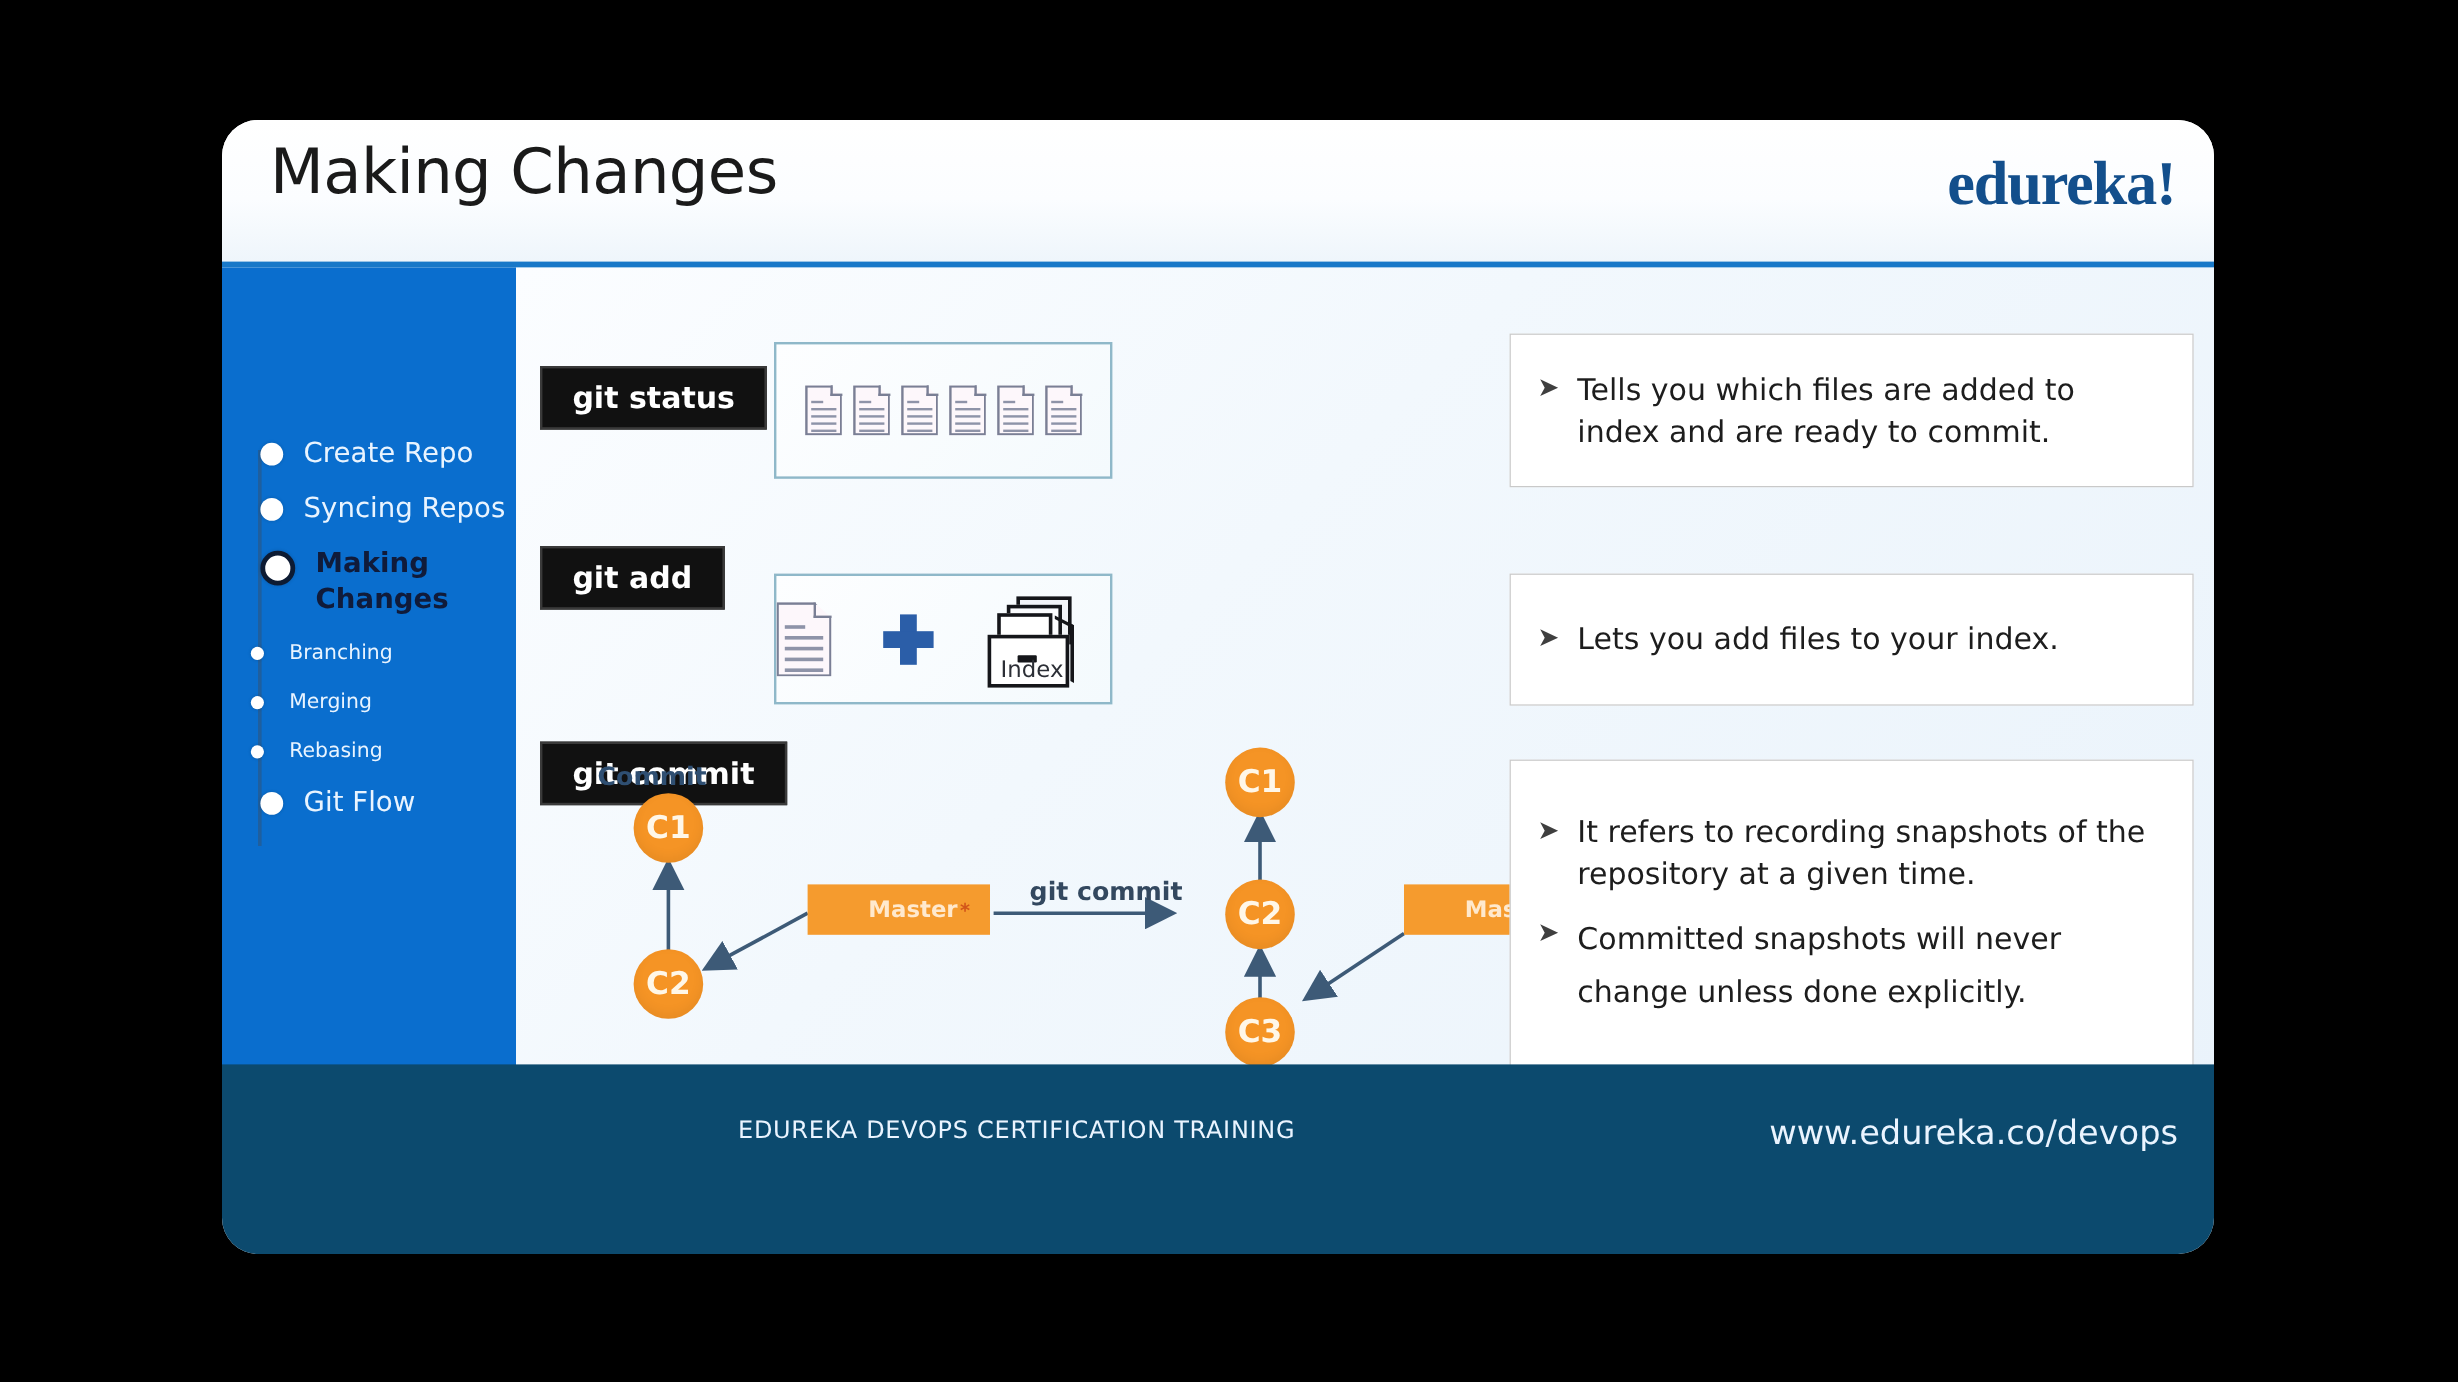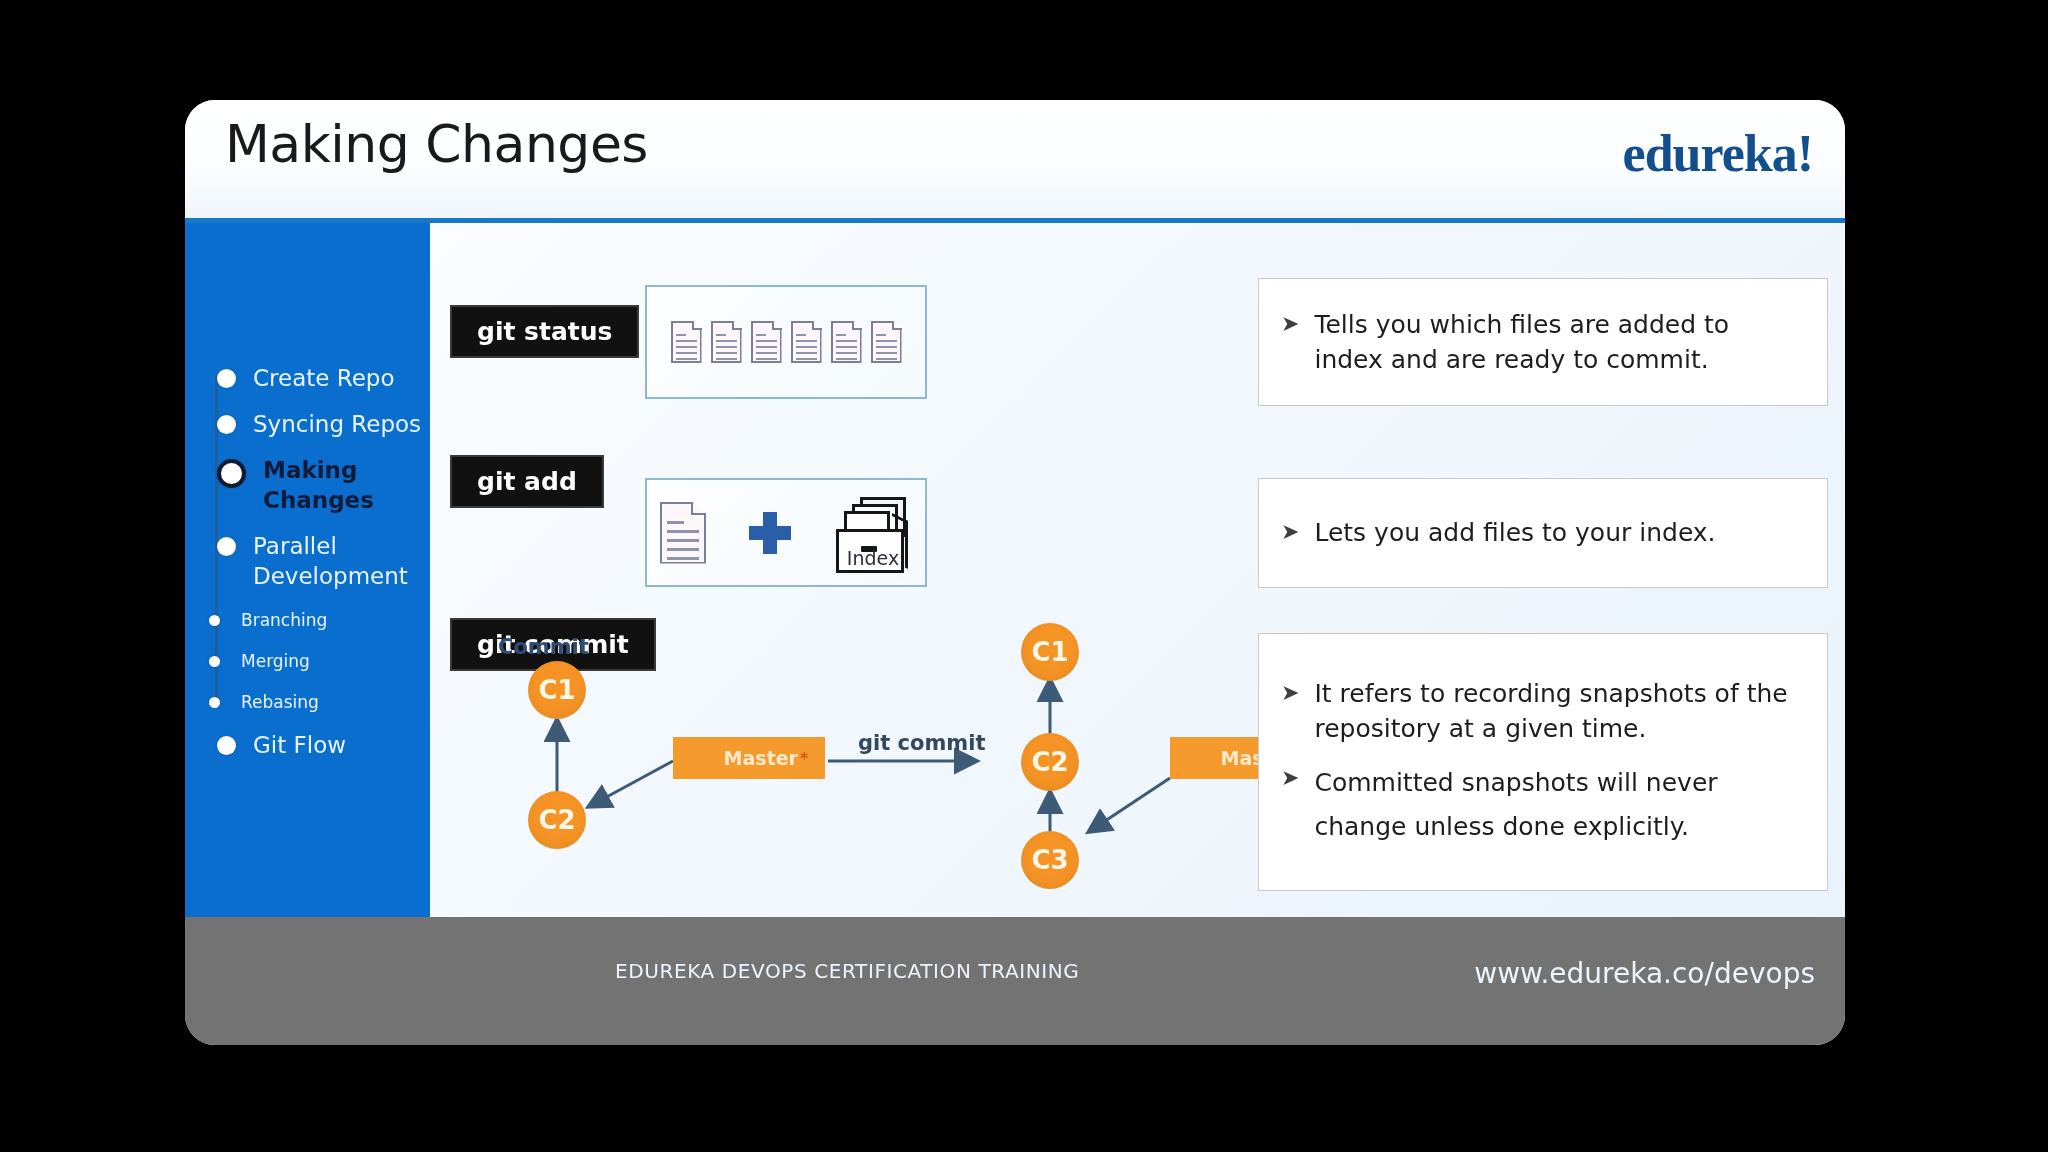--- a/index.html
+++ b/index.html
@@ -148,21 +148,21 @@
   }
   .doc .lines i {
     display: block; height: 2px; background: #8e93a8;
     margin-bottom: 4px;
   }
   .doc .lines i:first-child { width: 52%; }
 
   
   .index-group {
     position: absolute; inset: 0;
-    display: flex; align-items: center; justify-content: center; gap: 43px;
+    display: flex; align-items: center; gap: 43px;
   }
   .doc-lg { width: 46px; height: 62px; }
   .doc-lg .lines { top: 19px; left: 7px; right: 7px; }
   .doc-lg .lines i { height: 3px; margin-bottom: 6px; }
 
   .plus {
     position: relative; width: 42px; height: 42px;
   }
   .plus::before, .plus::after {
     content: ""; position: absolute; background: #2b5ea8;
@@ -255,22 +255,22 @@
   .bullet .arr {
     flex: 0 0 auto; margin-right: 15px; color: #3f3f3f;
     font-size: 22px; line-height: 1.55;
   }
   .bullet .txt { max-width: 480px; }
   .bullet.spaced .txt { line-height: 1.75; }
 
   
   .footer {
     position: absolute; left: 0; bottom: 0;
-    width: 100%; height: 128px;
-    background: #737373;
+    width: 100%; height: 158px;
+    background: #0c4a6e;
   }
   .footer-text {
     position: absolute; top: 42px; left: 430px;
     font-size: 20px; color: #eaf4ff; letter-spacing: .6px;
     font-family: "DejaVu Sans", sans-serif;
   }
   .footer-url {
     position: absolute; top: 40px; right: 30px;
     font-size: 28px; color: #eaf4ff;
     font-family: "DejaVu Sans", sans-serif;
@@ -300,24 +300,20 @@
         <div class="nav-item">
           <div class="nav-dot"></div>
           <div class="nav-label">Syncing Repos</div>
         </div>
 
         <div class="nav-item active">
           <div class="nav-dot"></div>
           <div class="nav-label">Making Changes</div>
         </div>
 
-        <div class="nav-item">
-          <div class="nav-dot"></div>
-          <div class="nav-label">Parallel Development</div>
-        </div>
 
         <div class="nav-item sub">
           <div class="nav-dot"></div>
           <div class="nav-label">Branching</div>
         </div>
 
         <div class="nav-item sub">
           <div class="nav-dot"></div>
           <div class="nav-label">Merging</div>
         </div>

